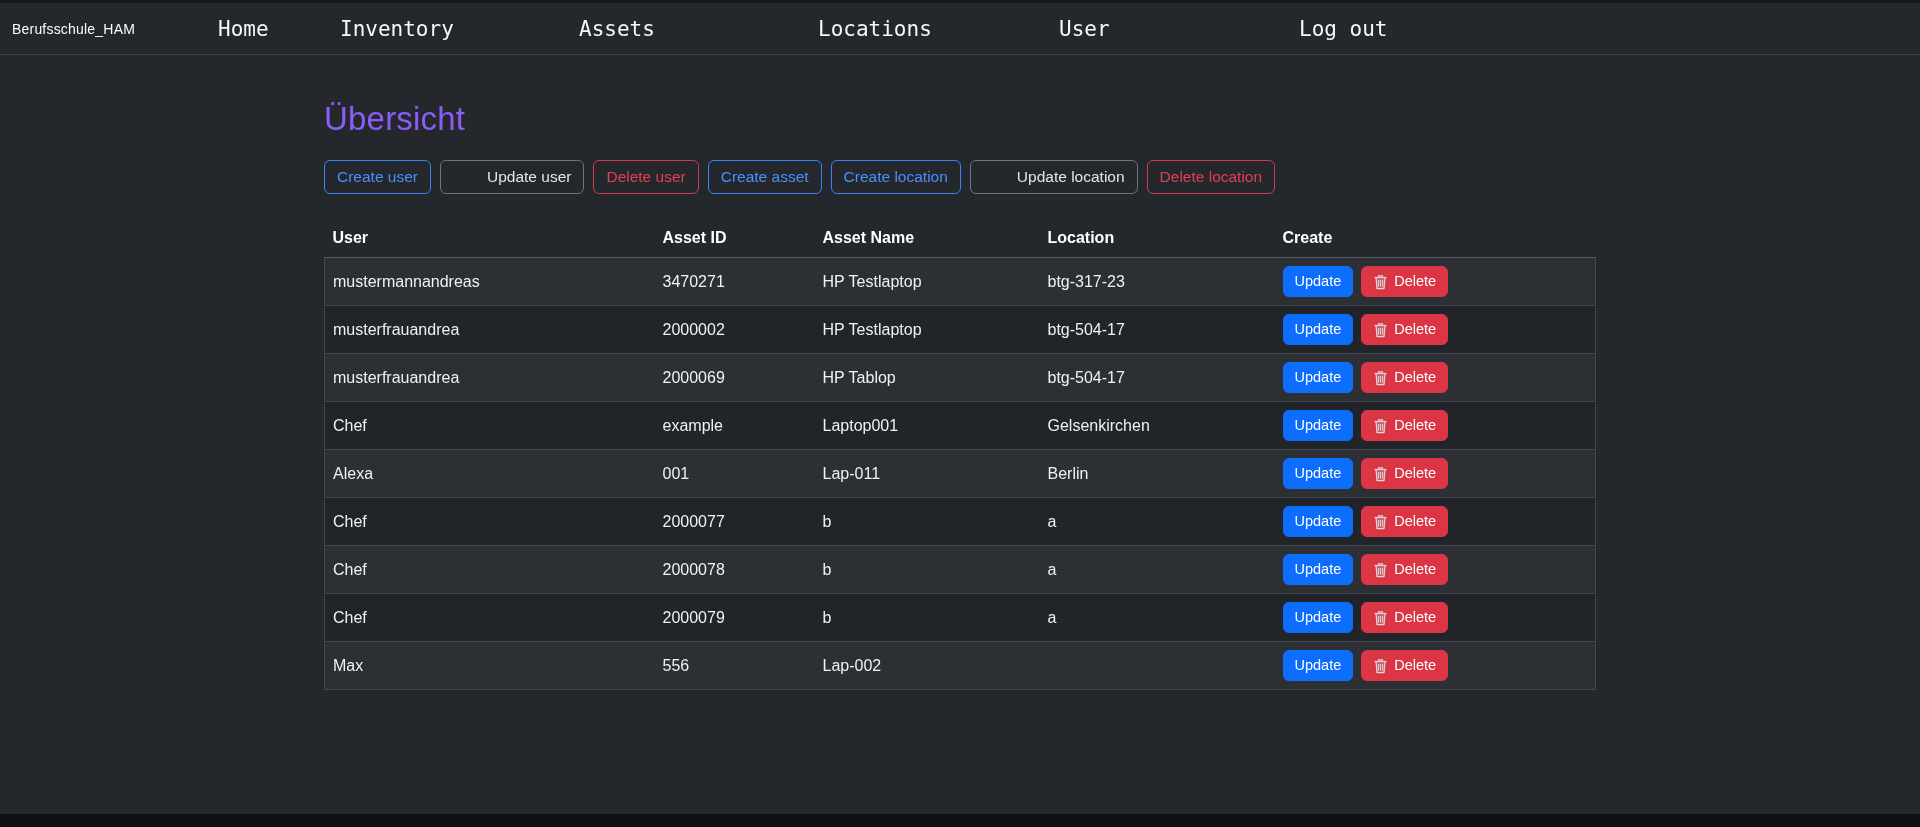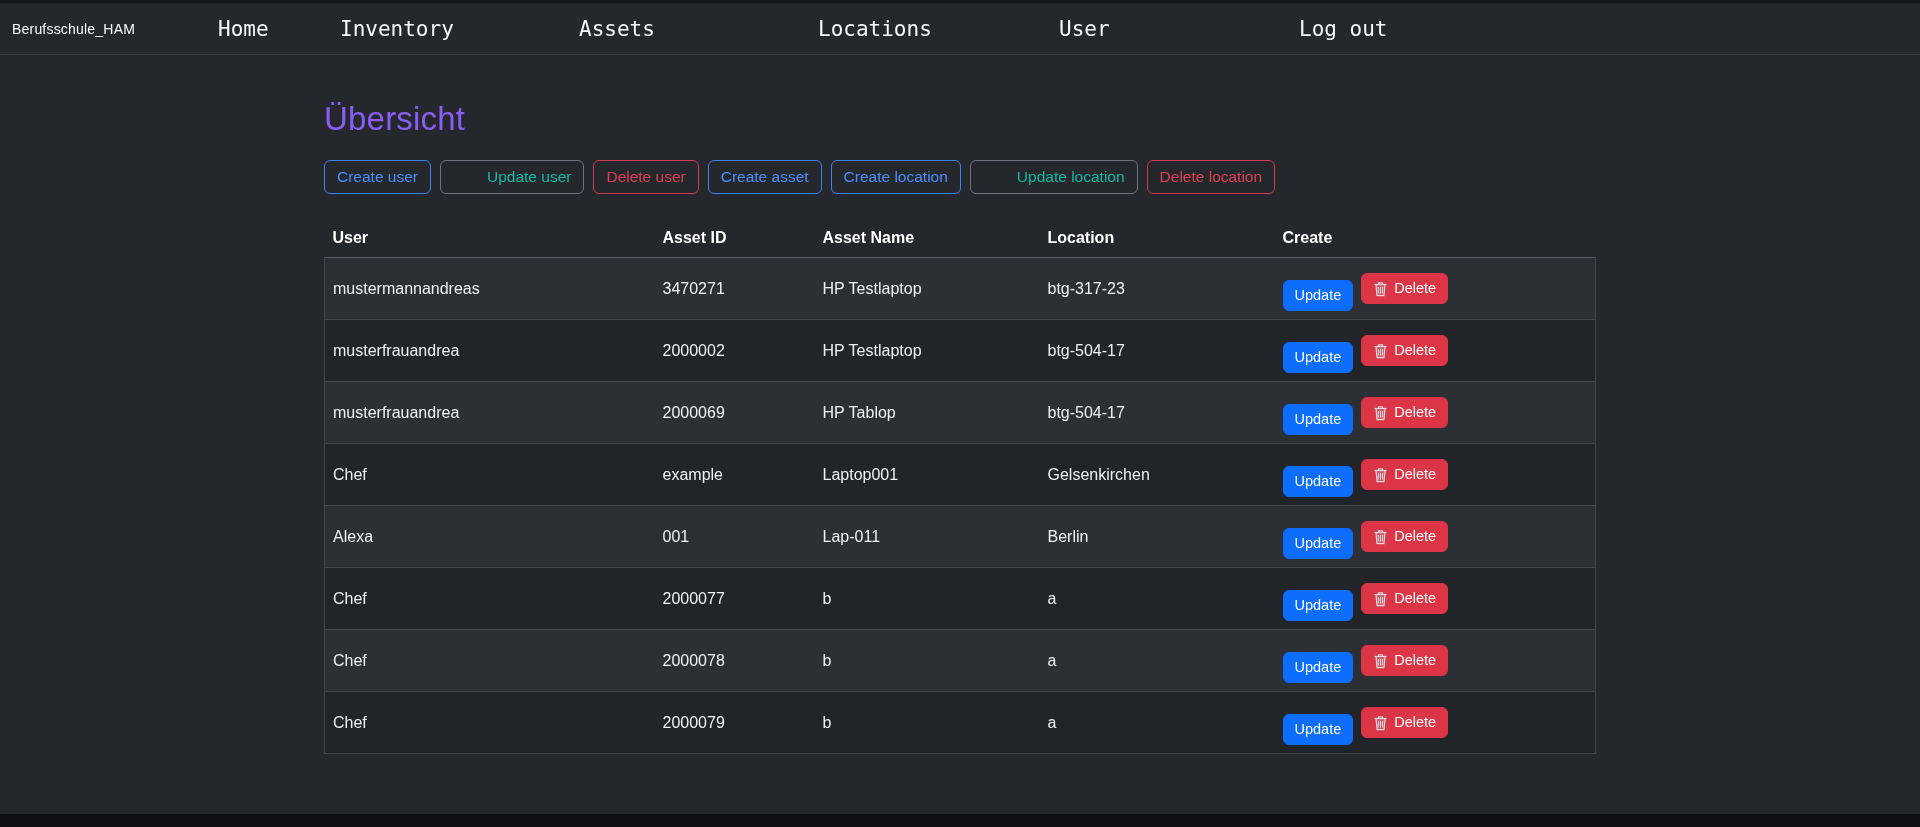--- a/index.html
+++ b/index.html
@@ -61,21 +61,21 @@
     font-size: 15.5px;
     line-height: 1;
     padding: 0 12px;
     height: 34px;
     border-radius: 6px;
     background: transparent;
     border: 1px solid transparent;
     cursor: pointer;
   }
   .btn-outline-primary   { color: #4a90fe; border-color: #3c82f7; text-align: center; }
-  .btn-outline-secondary { color: #14b8a6; border-color: #6c757d; padding-left: 46px; }
+  .btn-outline-secondary { color: #e5e5e5; border-color: #6c757d; padding-left: 46px; }
   .btn-outline-danger    { color: #e04052; border-color: #d53a4c; }
   
   .asset-table { width: 100%; border-collapse: collapse; }
   .asset-table th {
     text-align: left;
     font-size: 16px;
     font-weight: bold;
     color: #ffffff;
     padding: 10px 8px;
     border-bottom: 1px solid #565c62;
@@ -100,21 +100,21 @@
   .btn-sm {
     height: 31px;
     font-size: 14.5px;
     padding: 0 11px;
     border-radius: 6px;
     color: #ffffff;
     display: inline-flex;
     align-items: center;
     gap: 6px;
   }
-  .btn-primary { background: #0d6efd; border-color: #0d6efd; margin-top: 14px; }
+  .btn-primary { background: #0d6efd; border-color: #0d6efd; }
   .btn-danger  { background: #dc3545; border-color: #dc3545; }
   .trash { display: inline-block; }
   
   .bottom-strip {
     position: absolute;
     left: 0; bottom: 0;
     width: 100%; height: 13px;
     background: #0d0f12;
   }
 </style>
@@ -312,17 +312,37 @@
                   <path d="M1.5 3.5h12"></path>
                   <path d="M5.5 3.2V1.8h4v1.4"></path>
                   <path d="M3 3.5l1 11.2h7l1-11.2" fill="#c6ccd2" fill-opacity="0.25"></path>
                   <path d="M5.4 6v6.5M7.5 6v6.5M9.6 6v6.5" stroke-width="1"></path>
                 </svg>
                 <span>Delete</span>
               </button>
             </div>
           </td>
         </tr>
+        <tr>
+          <td>Max</td>
+          <td>556</td>
+          <td>Lap-002</td>
+          <td></td>
+          <td>
+            <div class="action-cell">
+              <button class="btn btn-sm btn-primary">Update</button>
+              <button class="btn btn-sm btn-danger">
+                <svg class="trash" width="15" height="16" viewBox="0 0 15 16" fill="none" stroke="#d9dde2" stroke-width="1.2">
+                  <path d="M1.5 3.5h12"></path>
+                  <path d="M5.5 3.2V1.8h4v1.4"></path>
+                  <path d="M3 3.5l1 11.2h7l1-11.2" fill="#c6ccd2" fill-opacity="0.25"></path>
+                  <path d="M5.4 6v6.5M7.5 6v6.5M9.6 6v6.5" stroke-width="1"></path>
+                </svg>
+                <span>Delete</span>
+              </button>
+            </div>
+          </td>
+        </tr>
       </tbody>
   </table>
 </div>
 
 <div class="bottom-strip"></div>
 
 </body></html>

